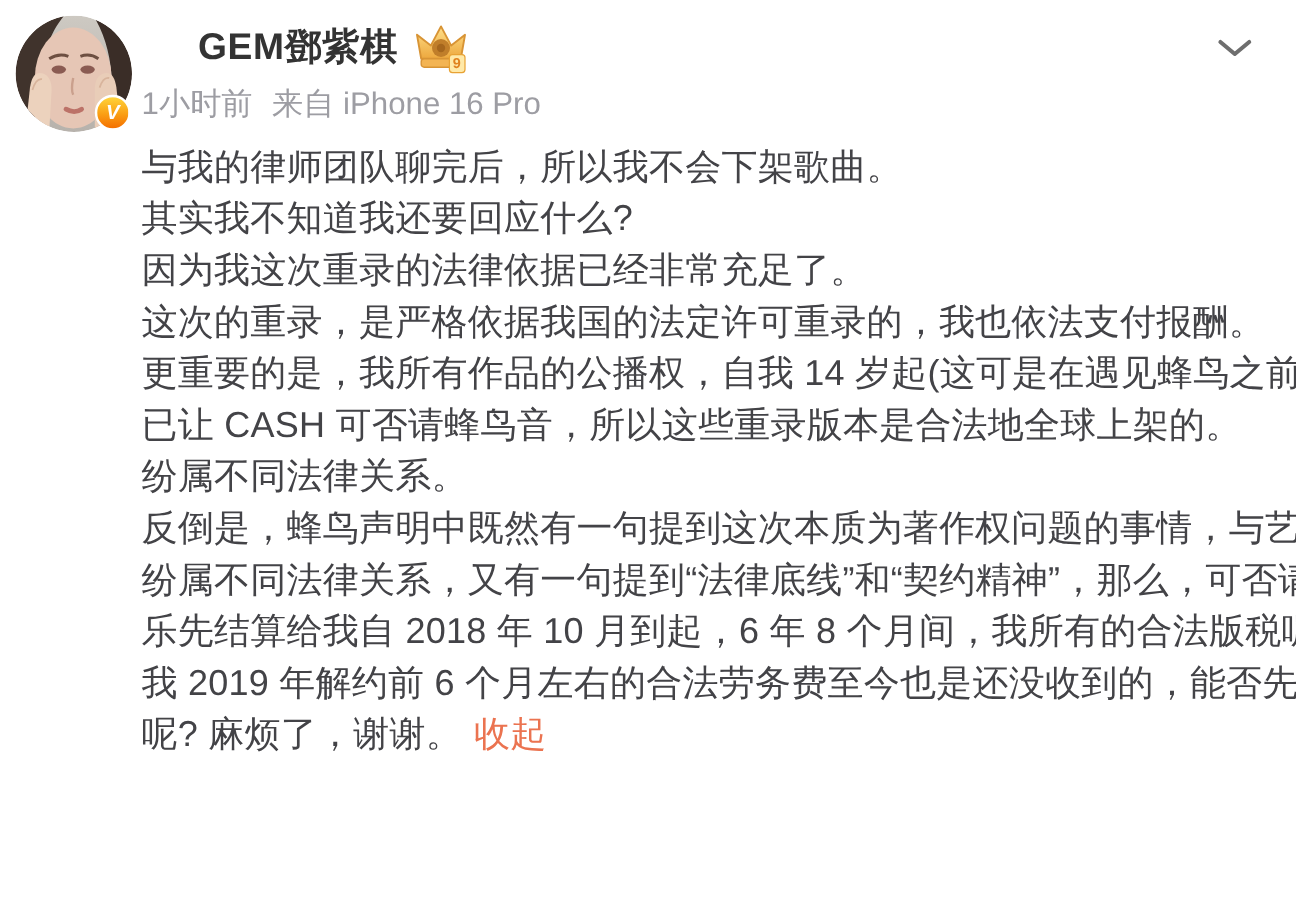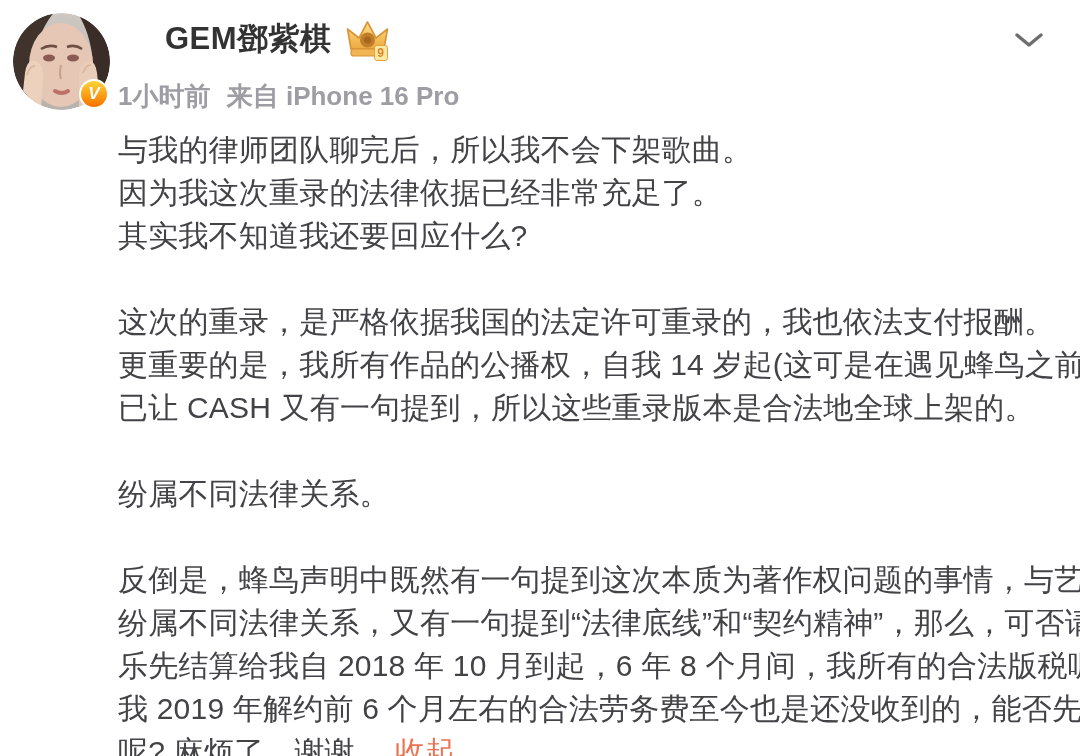--- a/index.html
+++ b/index.html
@@ -42,34 +42,34 @@
   .vip-badge { position:relative; width:47px; height:44px; margin-left:12px; cursor:pointer; }
   .vip-badge svg { display:block; }
   .vip-num {
     position:absolute; right:3px; bottom:1px;
     width:14px; height:16px;
     background:#ffe9a8; border:1.5px solid #e8a234; border-radius:3px;
     box-sizing:border-box;
     color:#e0821f; font-size:12px; font-weight:bold;
     display:flex; align-items:center; justify-content:center;
   }
-  .meta { margin-top:15px; font-size:26px; color:#9d9da3;font-weight:bold; }
+  .meta { margin-top:5px; font-size:26px; color:#9d9da3; }
   .meta .time { cursor:pointer; }
   .meta .source { margin-left:9px; }
 
   
   .chevron-btn {
     position:absolute; top:28px; right:32px;
     background:none; border:none; padding:4px; cursor:pointer;
   }
 
   
   .body { padding-left:118px; margin-top:14px; font-size:30px; color:#434347; }
   .tline { line-height:43px; white-space:nowrap; letter-spacing:0.2px; }
-  .para + .para { margin-top:43px; }
+  .para + .para { }
   .collapse-link {
     color:#eb7350; margin-left:10px; cursor:pointer; text-decoration:none;
   }
 </style>
 </head>
 <body>
 
 <div class="page">
 
   <div class="avatar-wrap">
@@ -134,27 +134,27 @@
     </div>
     <div class="meta">
       <span class="time">1小时前</span>
       <span class="source">来自 iPhone 16 Pro</span>
     </div>
   </div>
 
   <div class="body">
     <div class="para">
       <div class="tline">与我的律师团队聊完后，所以我不会下架歌曲。</div>
+      <div class="tline">其实我不知道我还要回应什么?</div>
       <div class="tline">因为我这次重录的法律依据已经非常充足了。</div>
-      <div class="tline">其实我不知道我还要回应什么?</div>
     </div>
     <div class="para">
       <div class="tline">这次的重录，是严格依据我国的法定许可重录的，我也依法支付报酬。</div>
       <div class="tline">更重要的是，我所有作品的公播权，自我 14 岁起(这可是在遇见蜂鸟之前哦)，就</div>
-      <div class="tline">已让 CASH 又有一句提到，所以这些重录版本是合法地全球上架的。</div>
+      <div class="tline">已让 CASH 可否请蜂鸟音，所以这些重录版本是合法地全球上架的。</div>
     </div>
     <div class="para">
       <div class="tline">纷属不同法律关系。</div>
     </div>
     <div class="para">
       <div class="tline">反倒是，蜂鸟声明中既然有一句提到这次本质为著作权问题的事情，与艺人解约纠</div>
       <div class="tline">纷属不同法律关系，又有一句提到“法律底线”和“契约精神”，那么，可否请蜂鸟音</div>
       <div class="tline">乐先结算给我自 2018 年 10 月到起，6 年 8 个月间，我所有的合法版税呢? 还有</div>
       <div class="tline">我 2019 年解约前 6 个月左右的合法劳务费至今也是还没收到的，能否先结算给我</div>
       <div class="tline">

